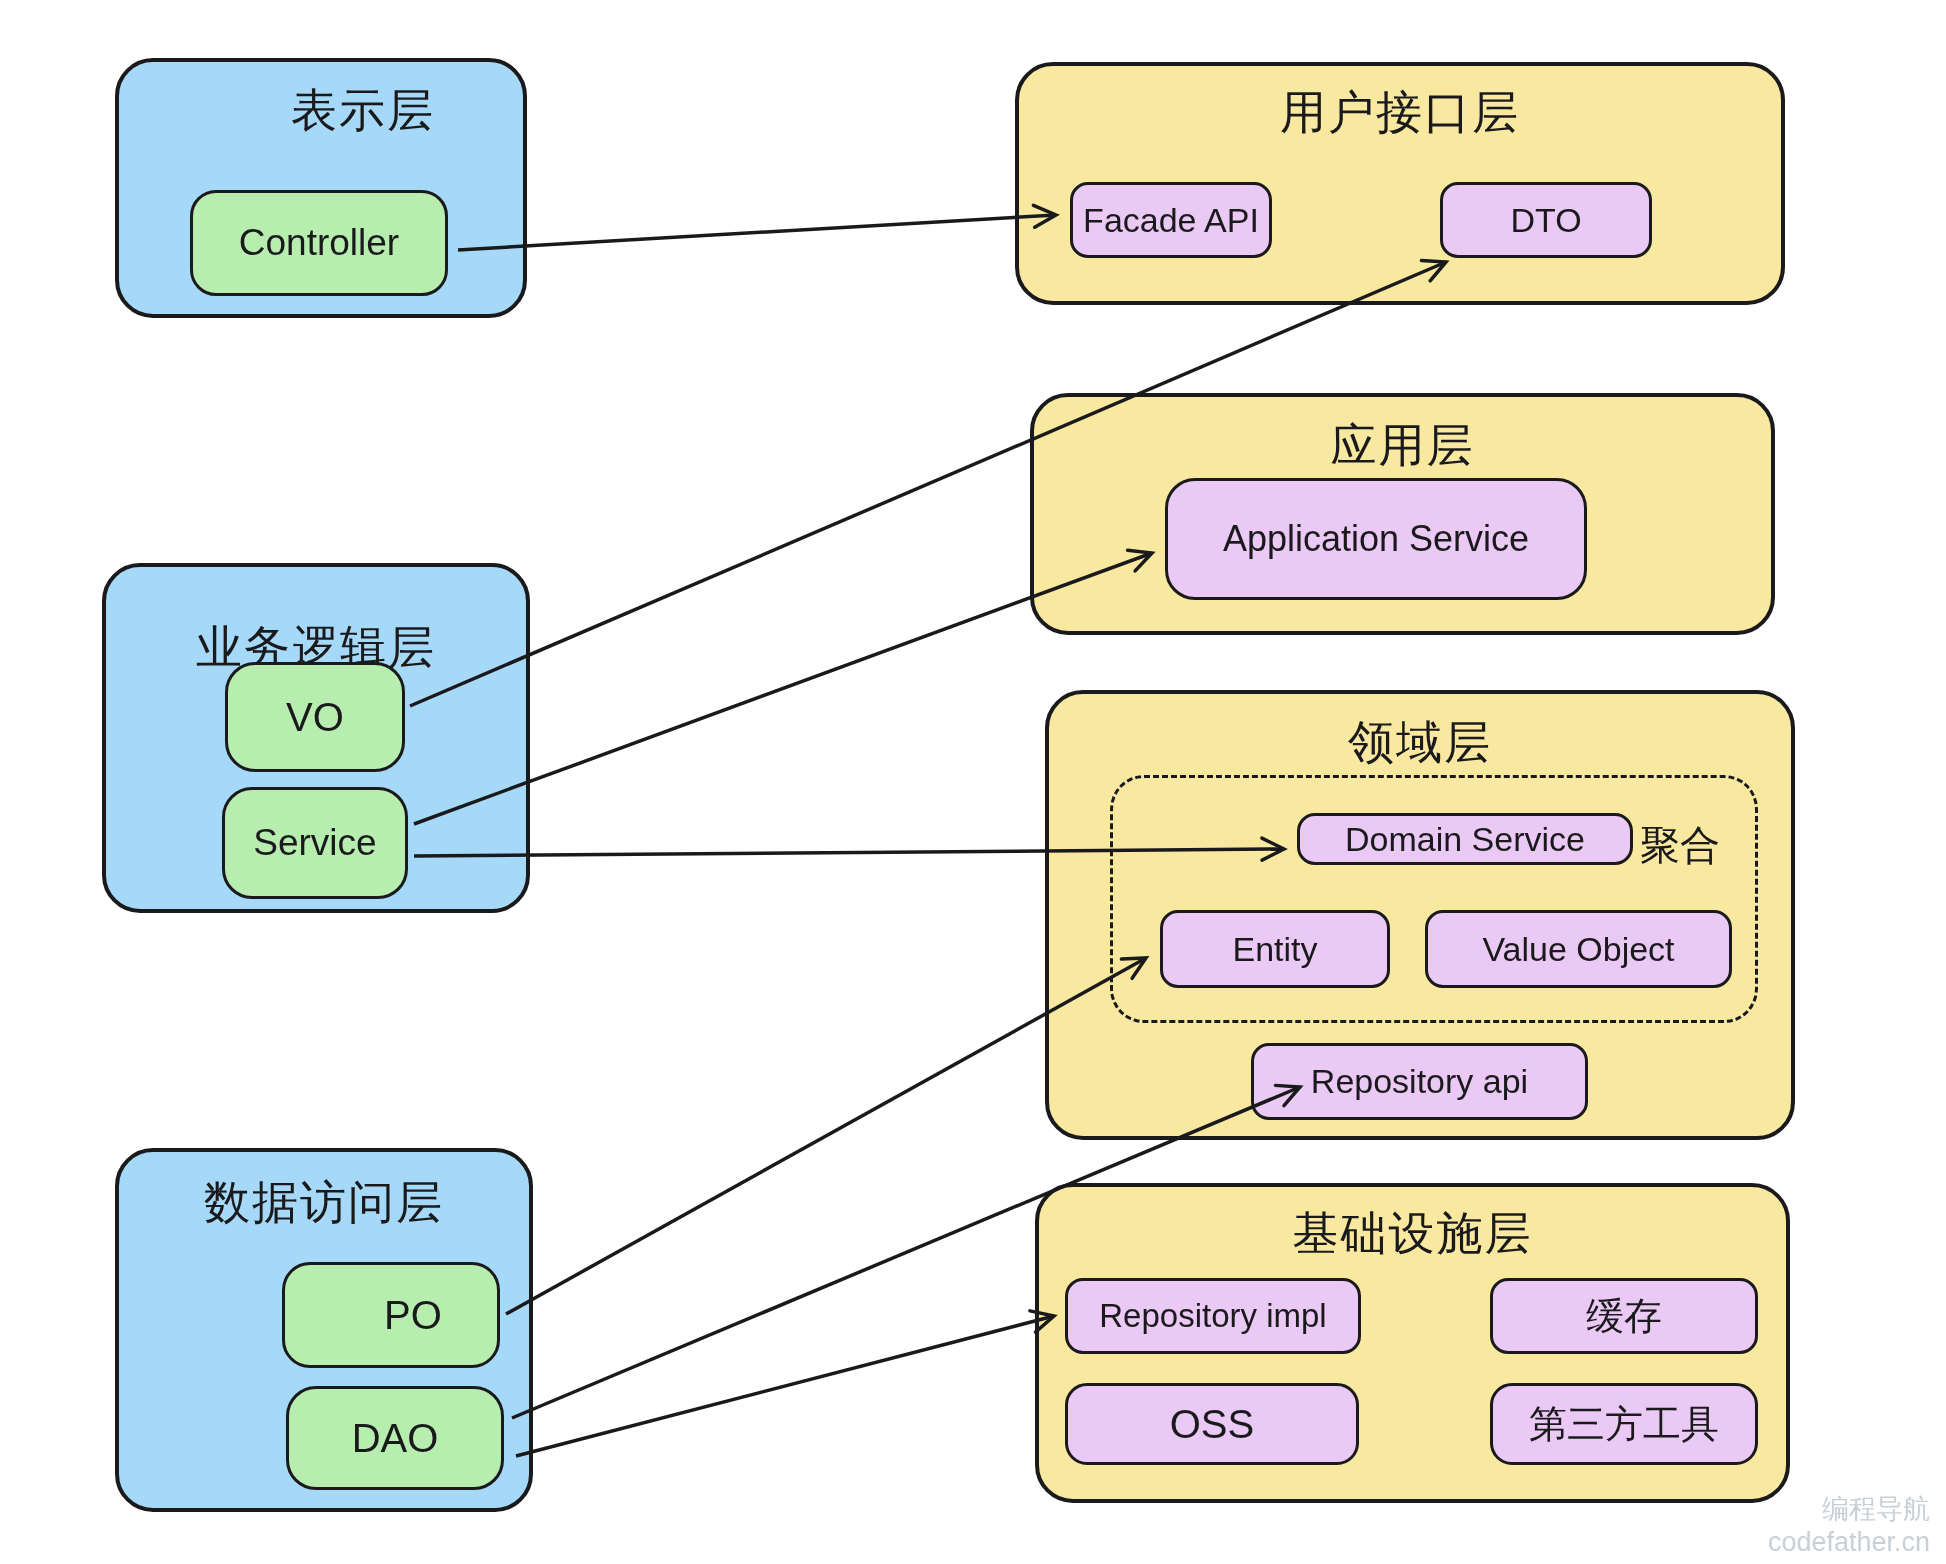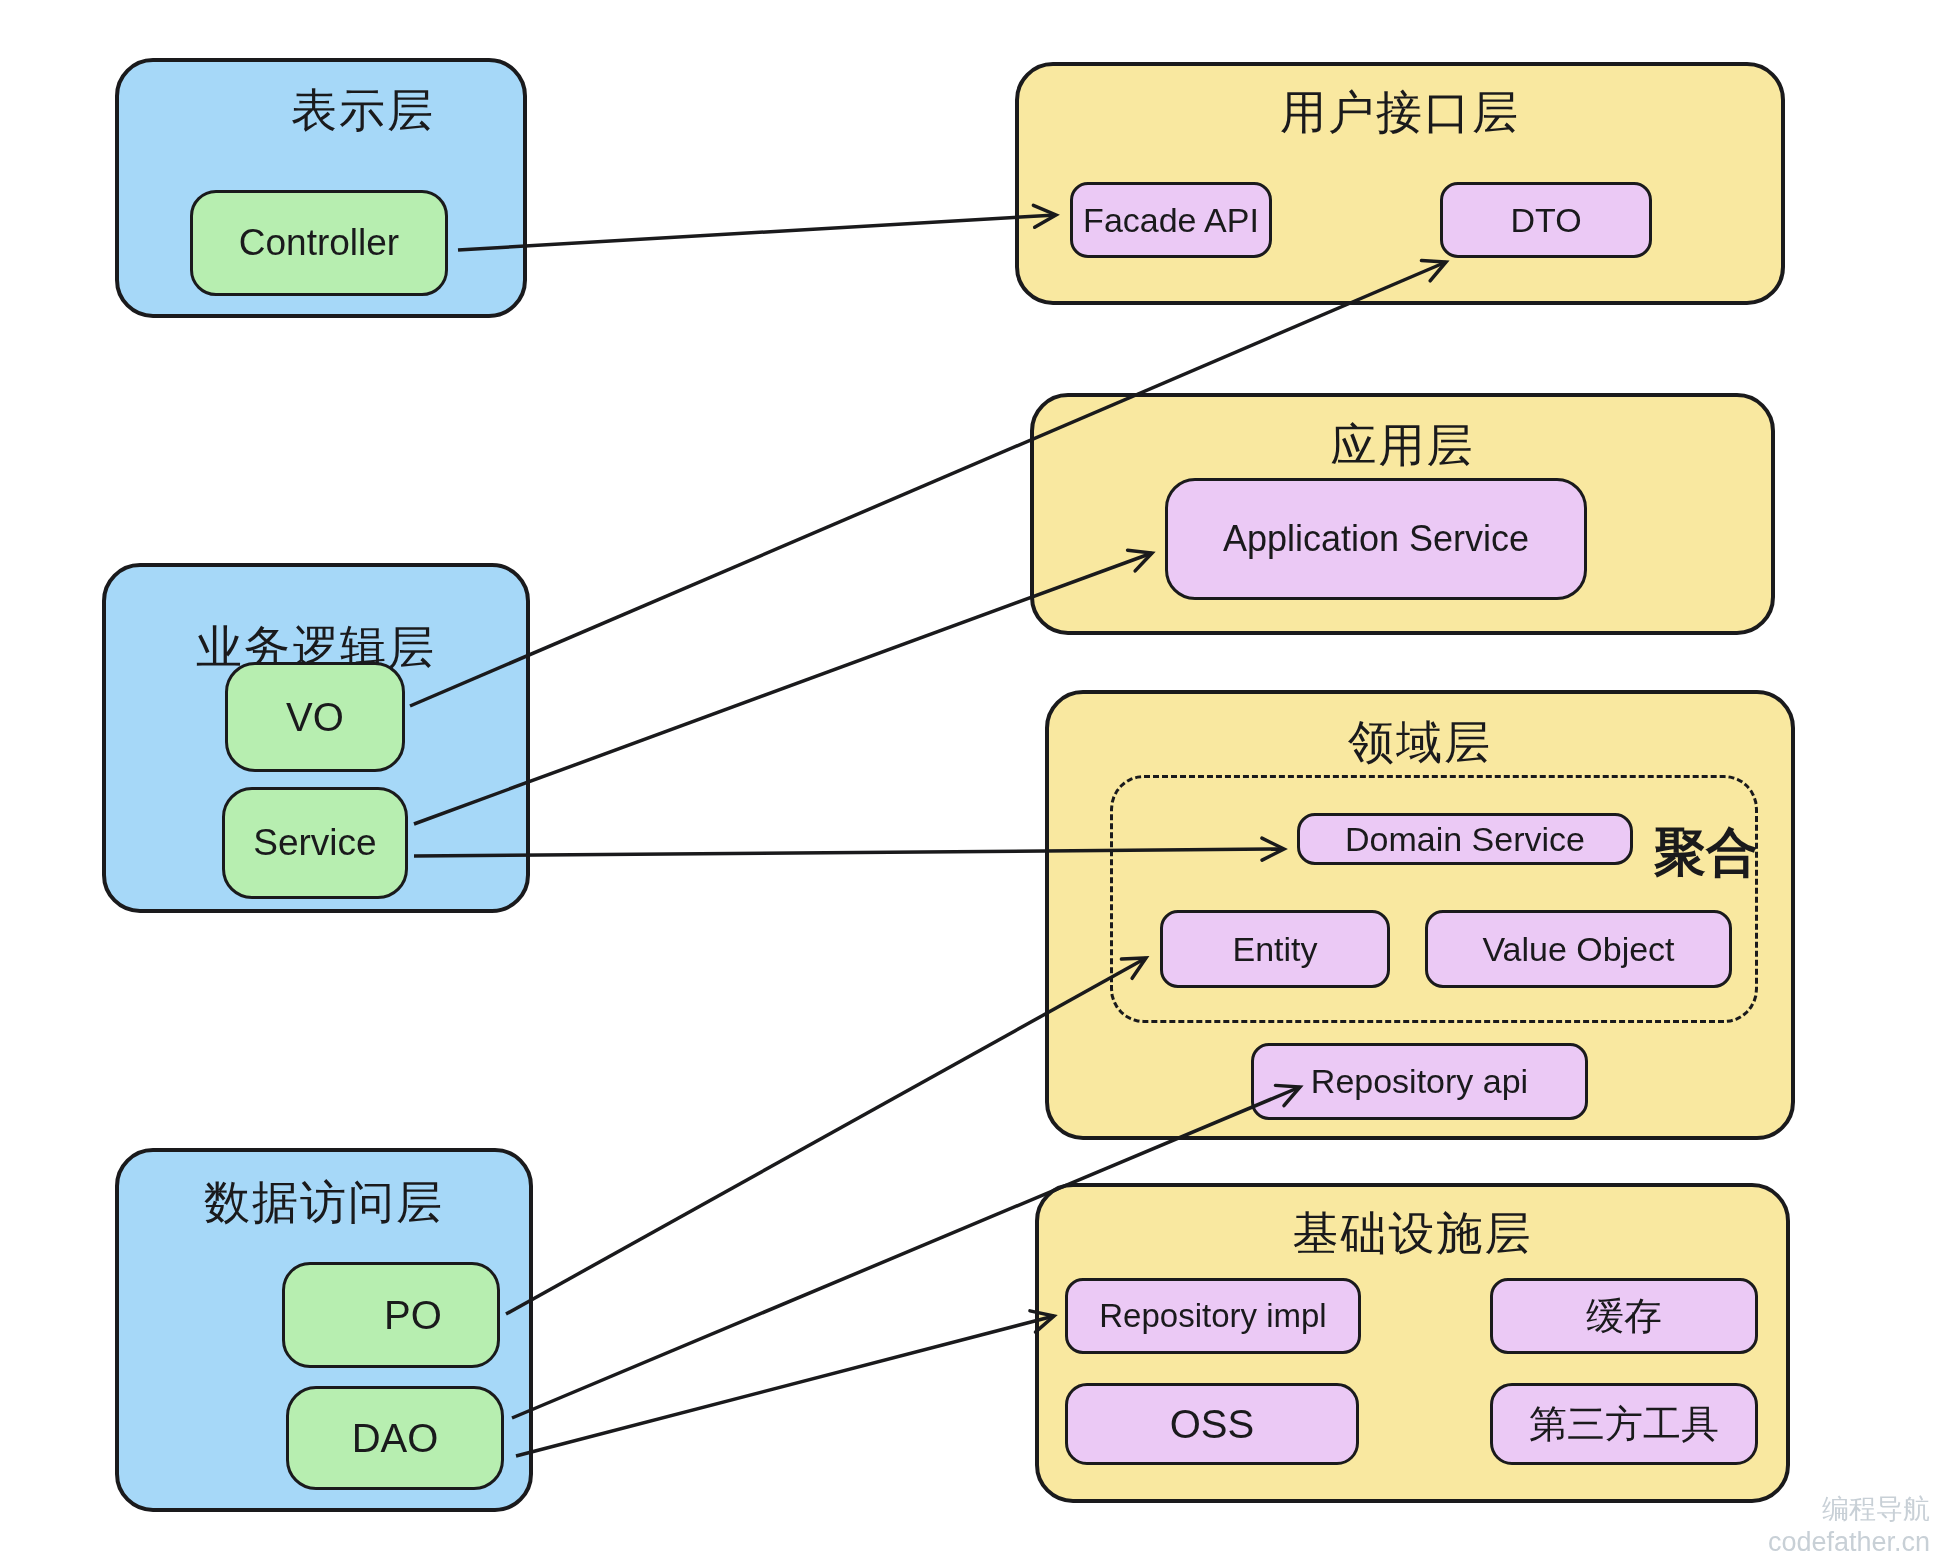--- a/index.html
+++ b/index.html
@@ -45,24 +45,24 @@
   .purple { background: #ebc9f5; border-radius: 18px; }
   .dashed-box {
     position: absolute;
     border: 3px dashed #1a1a1c;
     border-radius: 34px;
     box-sizing: border-box;
     background: transparent;
   }
   .aggregate-label {
     position: absolute;
-    font-size: 52px;
-    font-weight: 700;
+    font-size: 40px;
+    font-weight: 400;
     color: #1a1a1c;
-    text-align: right;
+    text-align: left;
   }
   .arrows {
     position: absolute;
     left: 0; top: 0;
     pointer-events: none;
     z-index: 5;
   }
   .watermark {
     position: absolute;
     right: 16px;

